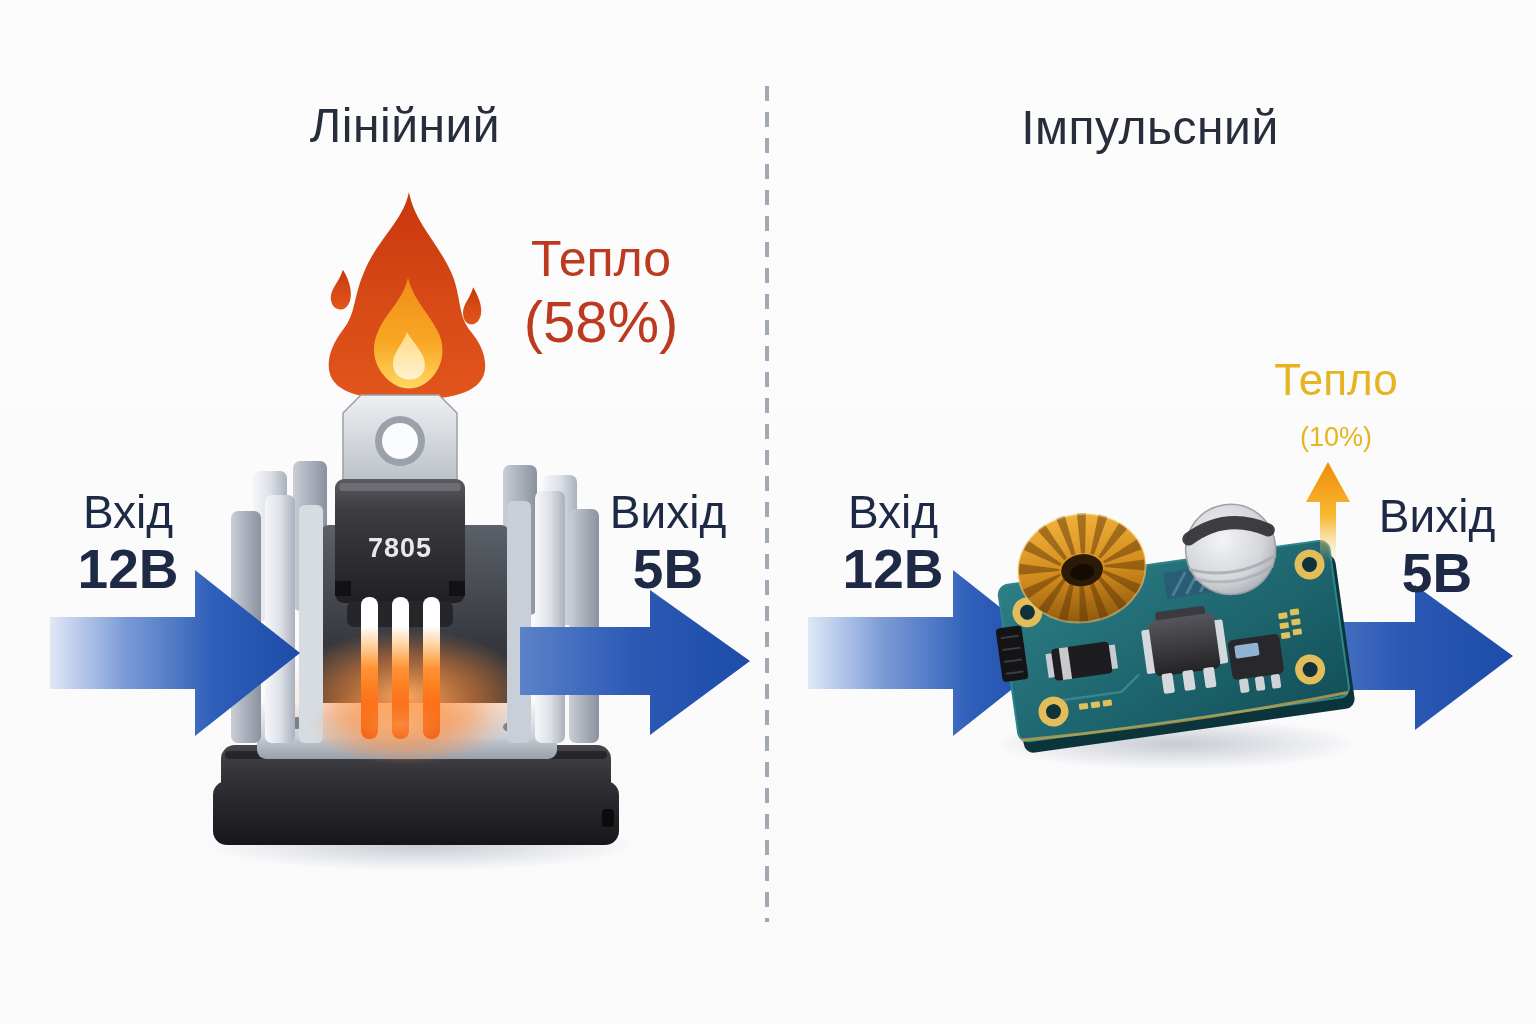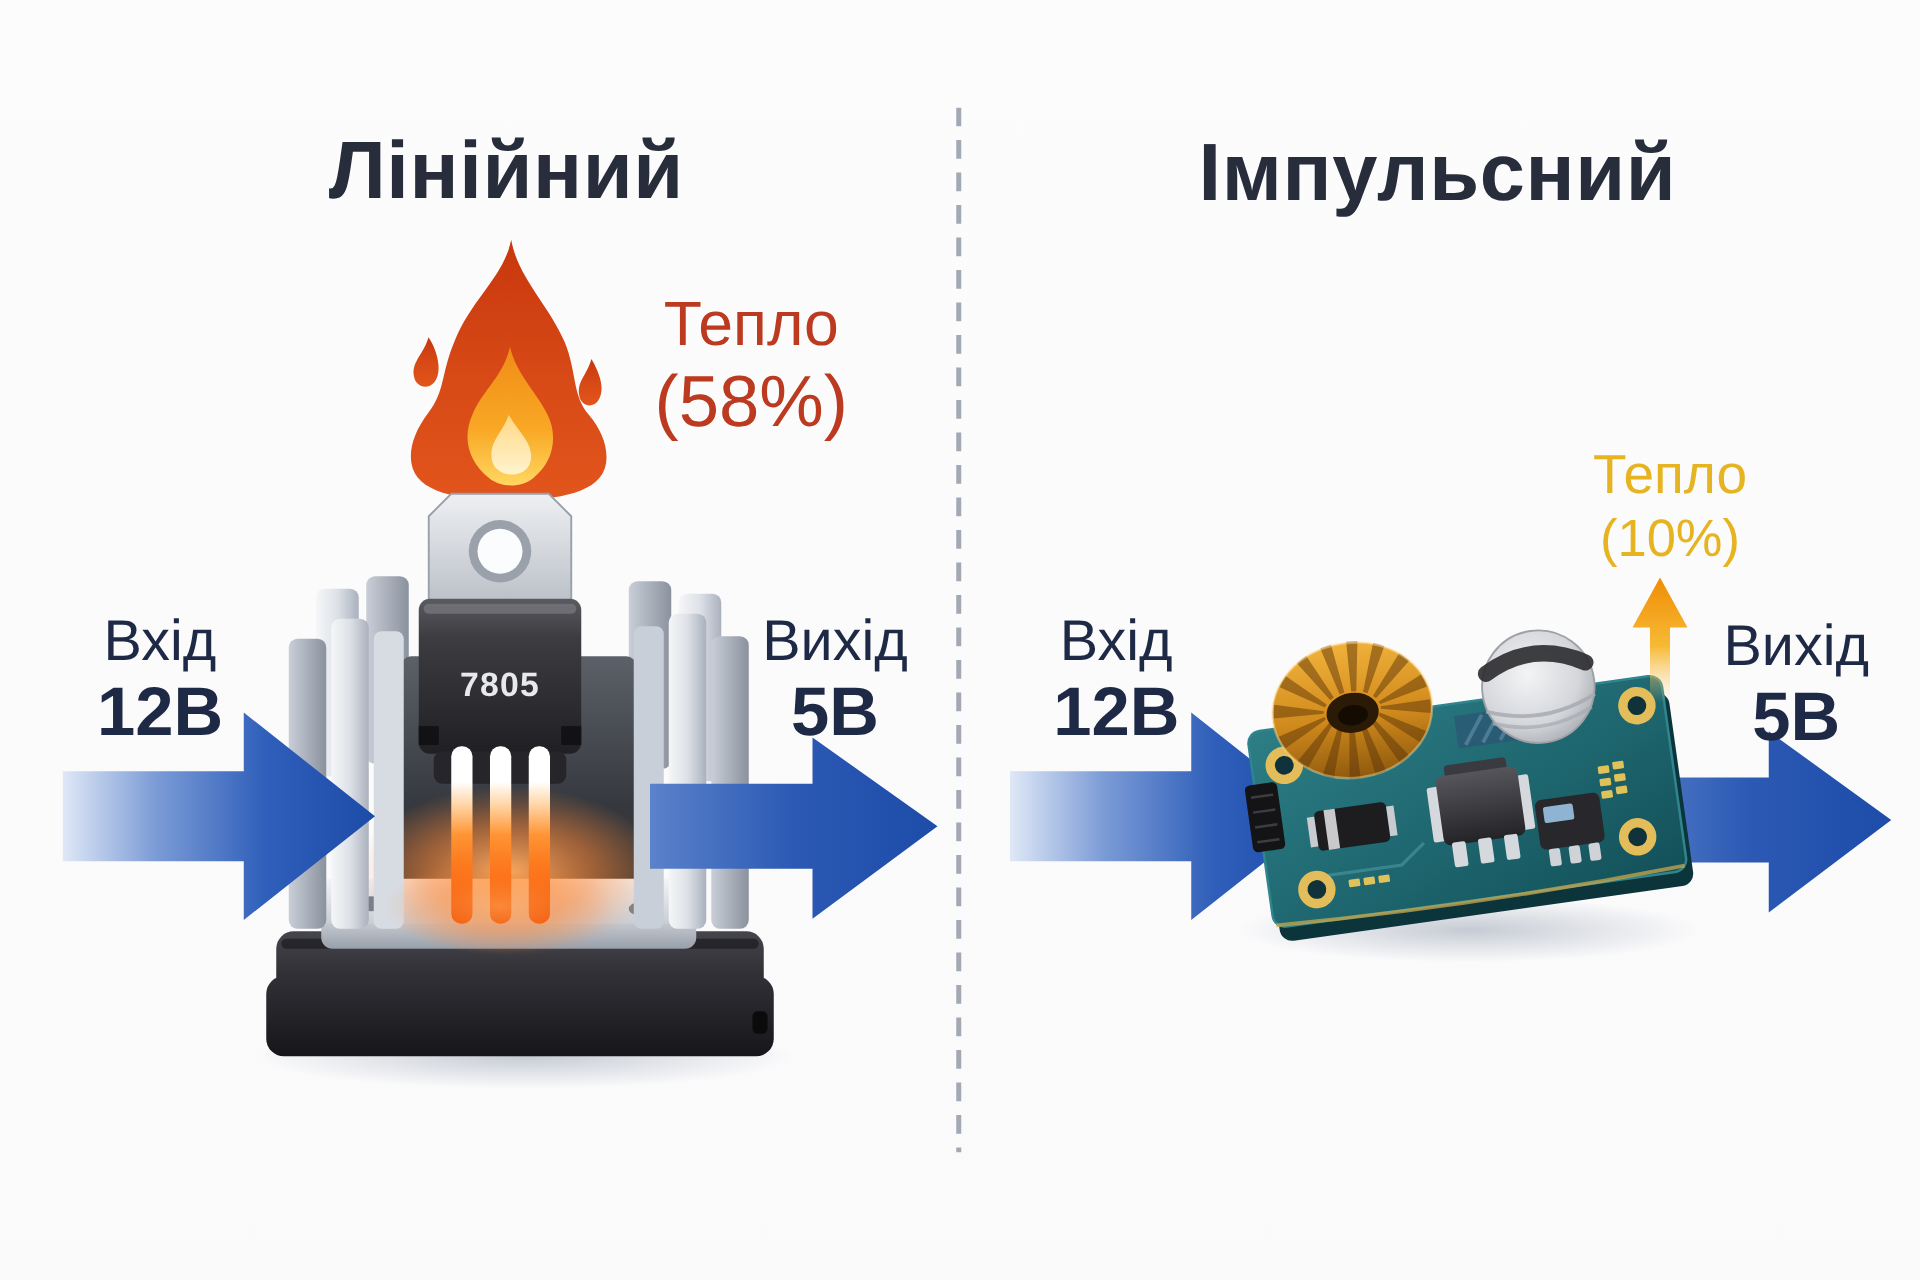--- a/index.html
+++ b/index.html
@@ -1,25 +1,25 @@
 <!DOCTYPE html>
 <html><head>
 <meta charset="utf-8">
 <style>
   html,body{margin:0;padding:0;background:#fbfbfc;}
   .stage{position:relative;width:1536px;height:1024px;overflow:hidden;
          background:linear-gradient(180deg,#fcfcfd 0%,#fafafb 100%);
          font-family:"Liberation Sans","DejaVu Sans",sans-serif;}
   .abs{position:absolute;}
-  .title{font-size:65px;font-weight:700;color:#272d3a;text-align:center;letter-spacing:.5px;}
+  .title{font-size:48px;font-weight:400;color:#272d3a;text-align:center;letter-spacing:.5px;}
   .heat{text-align:center;font-weight:400;line-height:1.16;}
   .heat-left{color:#bb3a20;font-size:50px;}
   .heat-left .heat-val{font-size:58px;}
   .heat-right{color:#e6b321;font-size:44px;}
-  .heat-right .heat-val{font-size:42px;}
+  .heat-right .heat-val{font-size:27px;}
   .io{width:190px;text-align:center;color:#1d2945;line-height:1.08;}
   .io .io-label{font-size:46px;font-weight:400;display:block;}
   .io .io-value{font-size:55px;font-weight:800;display:block;margin-top:2px;}
   svg{display:block;}
   svg text{font-family:"Liberation Sans","DejaVu Sans",sans-serif;font-weight:600;letter-spacing:1px;}
 </style>
 </head>
 <body>
 
 <div class="stage">

